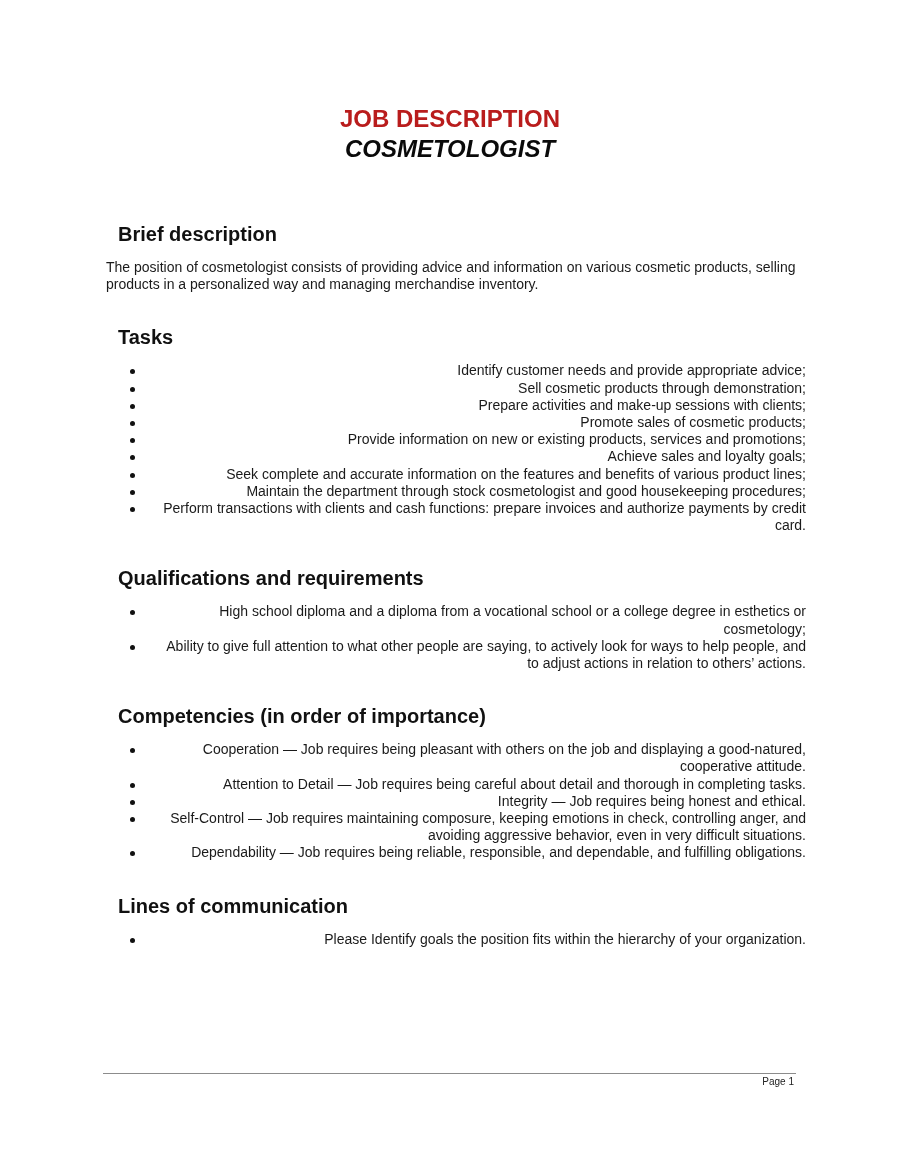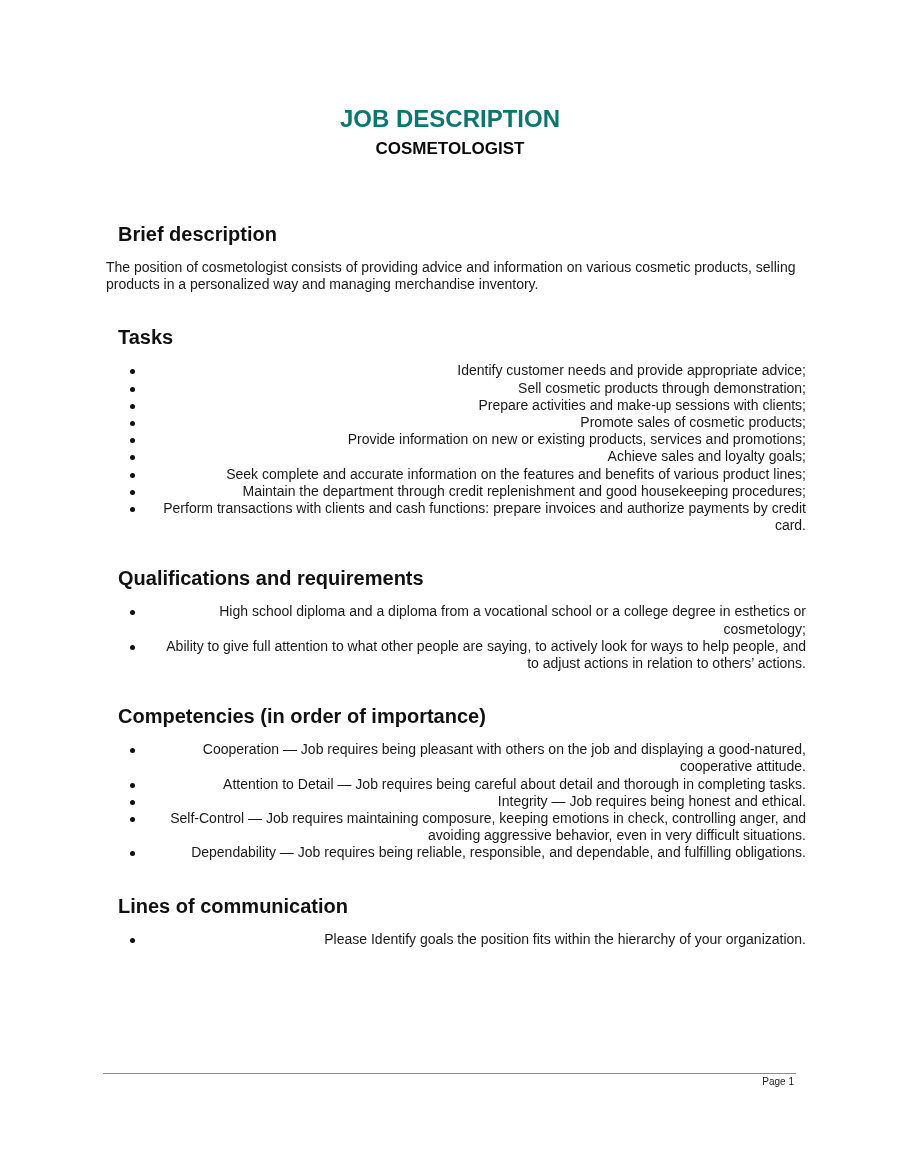--- a/index.html
+++ b/index.html
@@ -24,28 +24,29 @@
       position: absolute;
       top: 104px;
       left: 0;
       width: 900px;
       text-align: center;
     }
     .title-main {
       font-weight: bold;
       font-size: 24px;
       line-height: 30px;
-      color: #0f766e;
+      color: #b91c1c;
       letter-spacing: 0px;
     }
     .title-sub {
       font-weight: bold;
-      font-size: 17px;
+      font-size: 24px;
       line-height: 30px;
       color: #0a0a0a;
+      font-style: italic;
     }
     .content {
       position: absolute;
       left: 106px;
       top: 214px;
       width: 700px;
       font-size: 14px;
       line-height: 17.2px;
     }
     .section-heading {
@@ -119,21 +120,21 @@
     <section class="sec-tasks">
       <h2 class="section-heading">Tasks</h2>
       <ul class="bullets">
         <li><span class="bullet"></span><span>Identify customer needs and provide appropriate advice;</span></li>
         <li><span class="bullet"></span><span>Sell cosmetic products through demonstration;</span></li>
         <li><span class="bullet"></span><span>Prepare activities and make-up sessions with clients;</span></li>
         <li><span class="bullet"></span><span>Promote sales of cosmetic products;</span></li>
         <li><span class="bullet"></span><span>Provide information on new or existing products, services and promotions;</span></li>
         <li><span class="bullet"></span><span>Achieve sales and loyalty goals;</span></li>
         <li><span class="bullet"></span><span>Seek complete and accurate information on the features and benefits of various product lines;</span></li>
-        <li><span class="bullet"></span><span>Maintain the department through credit replenishment and good housekeeping procedures;</span></li>
+        <li><span class="bullet"></span><span>Maintain the department through stock cosmetologist and good housekeeping procedures;</span></li>
         <li><span class="bullet"></span><span>Perform transactions with clients and cash functions: prepare invoices and authorize payments by credit card.</span></li>
       </ul>
     </section>
 
     <section class="sec-qual">
       <h2 class="section-heading">Qualifications and requirements</h2>
       <ul class="bullets">
         <li><span class="bullet"></span><span>High school diploma and a diploma from a vocational school or a college degree in esthetics or cosmetology;</span></li>
         <li><span class="bullet"></span><span>Ability to give full attention to what other people are saying, to actively look for ways to help people, and to adjust actions in relation to others’ actions.</span></li>
       </ul>

